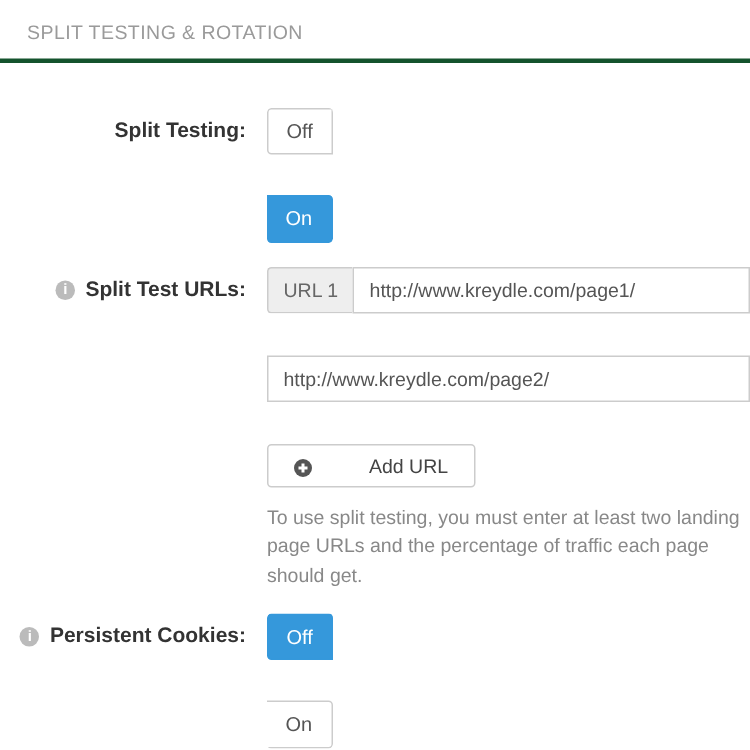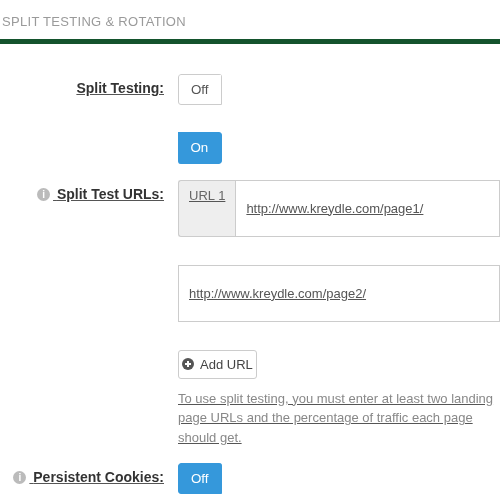--- a/index.html
+++ b/index.html
@@ -10,31 +10,30 @@
   background: #fff;
   width: 500px;
   height: 500px;
   overflow: hidden;
 }
 .section-header {
   color: #9a9a9a;
   font-size: 13px;
   font-weight: 400;
   letter-spacing: 0.3px;
-  padding: 14px 10px 10px 2px;
-  border-bottom: 5px solid #14532d;
+  padding: 14px 10px 10px 18px;
+  border-bottom: 3px solid #14532d;
 }
 .form-area {
   padding-top: 30px;
 }
 .form-row {
   display: flex;
   margin-bottom: 16px;
   align-items: flex-start;
-  text-decoration: underline;
 }
 .form-label {
   width: 178px;
   text-align: right;
   padding-right: 14px;
   padding-top: 6px;
   font-weight: 700;
   color: #333;
   font-size: 14px;
   flex-shrink: 0;
@@ -97,36 +96,37 @@
   border-right: none;
   color: #666;
   padding: 7px 10px;
   font-size: 13px;
   border-radius: 3px 0 0 3px;
   white-space: nowrap;
 }
 .text-input {
   flex: 1;
   border: 1px solid #ccc;
-  padding: 20px 10px;
+  padding: 7px 10px;
   font-size: 13px;
   color: #555;
   min-width: 0;
   border-radius: 0;
 }
 .btn {
   display: inline-flex;
-  align-items: center;
+  align-items: flex-end;
   border: 1px solid #ccc;
   background: #fff;
   color: #444;
-  padding: 6px 3px;
+  padding: 6px 17px;
   font-size: 13px;
   border-radius: 3px;
   cursor: pointer;
+  gap: 32px;
 }
 .plus-icon {
   display: inline-block;
   width: 12px;
   height: 12px;
   border-radius: 50%;
   background: #555;
   position: relative;
   margin-right: 6px;
 }

